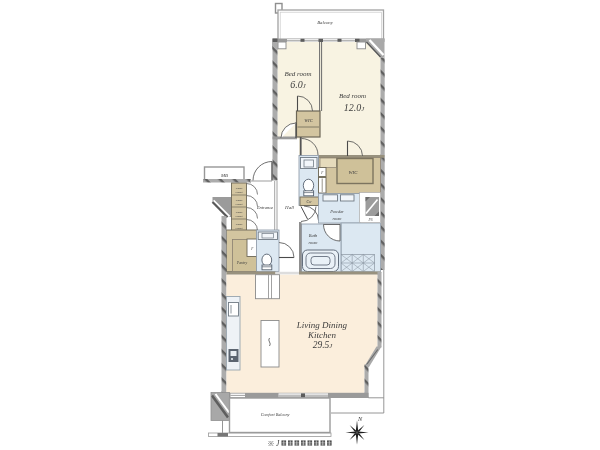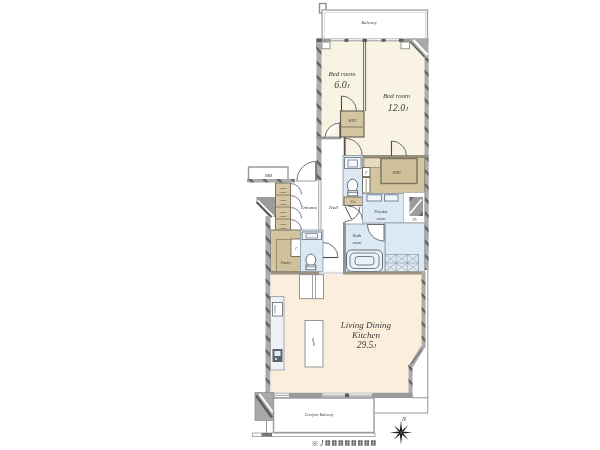--- a/index.html
+++ b/index.html
@@ -1,16 +1,16 @@
 <!DOCTYPE html>
 <html><head>
 <meta charset="utf-8">
 <style>
   html,body{margin:0;padding:0;background:#ffffff;}
-  .wrap{width:484px;height:450px;position:relative;font-family:"Liberation Serif",serif;margin-left:44px;}
+  .wrap{width:484px;height:450px;position:relative;font-family:"Liberation Serif",serif;}
   svg{position:absolute;left:0;top:0;}
   text{fill:#3c3c3c;}
 </style>
 </head>
 <body>
 <div class="wrap">
 <svg width="600" height="450" viewBox="0 0 600 450">
 <defs>
   <pattern id="hatch" width="10" height="10" patternUnits="userSpaceOnUse" patternTransform="rotate(45)">
     <rect width="10" height="10" fill="#acacac"></rect>

